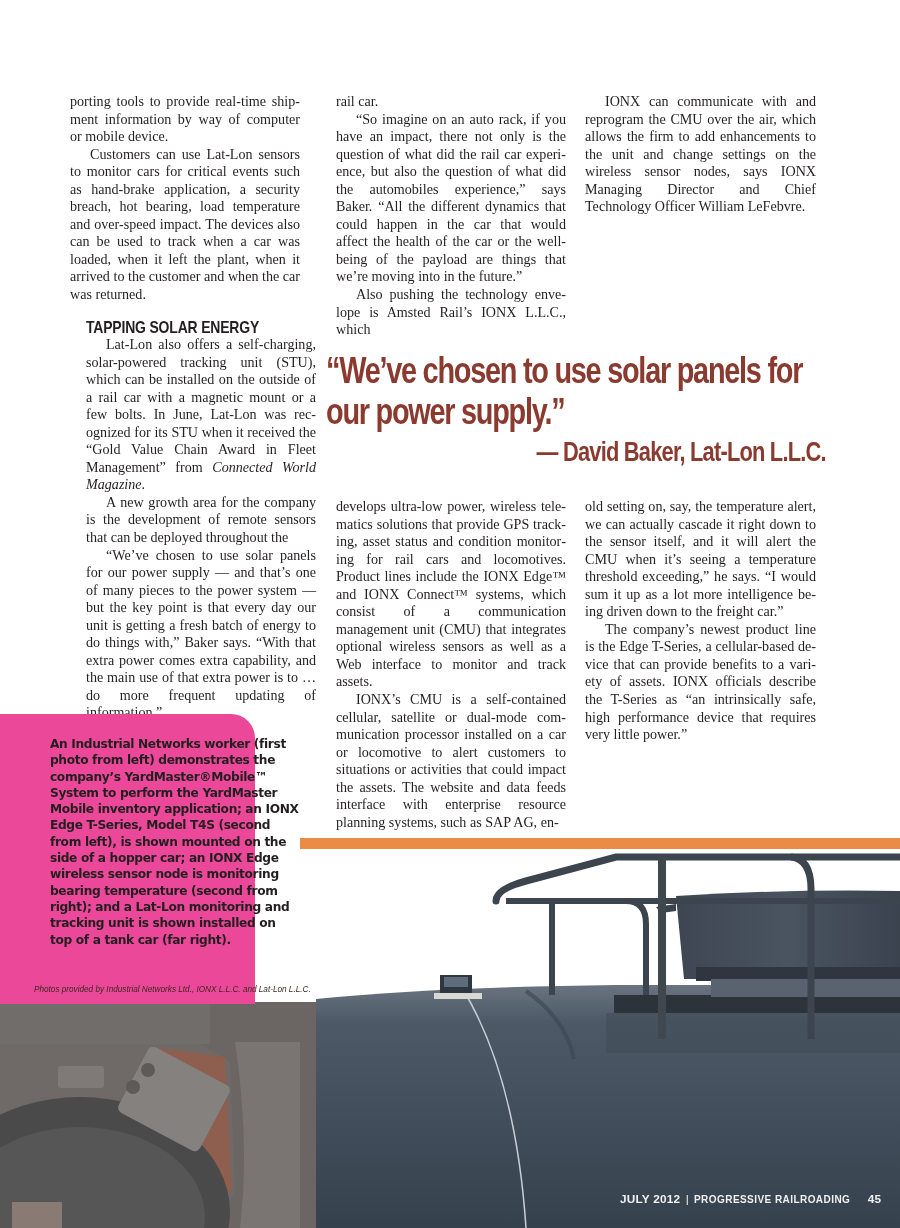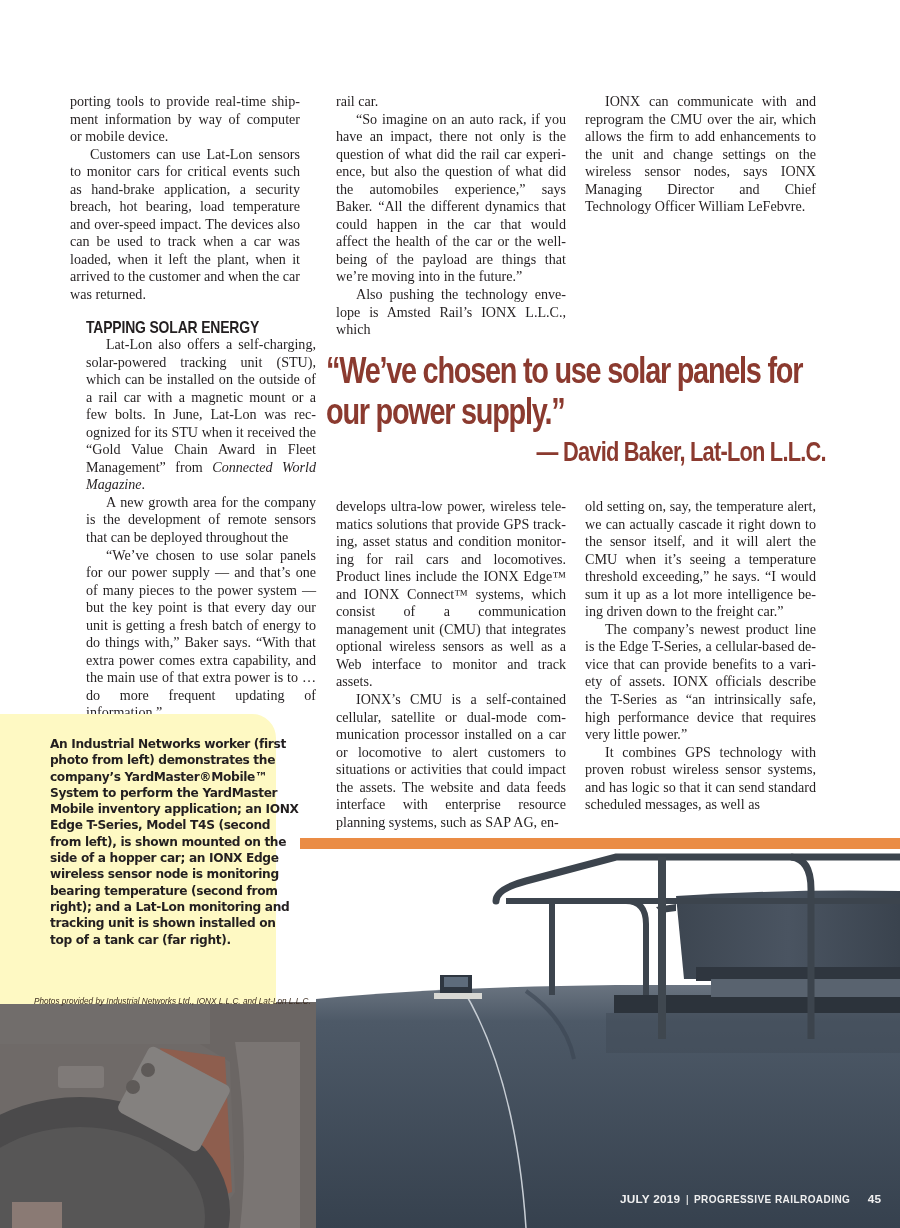--- a/index.html
+++ b/index.html
@@ -38,33 +38,33 @@
     font-size: 28px; letter-spacing: -1px; white-space: nowrap;
     transform: scaleX(0.78); transform-origin: right top;
   }
 
   .orange-bar { position: absolute; left: 300px; top: 838px; width: 600px; height: 11px; background: #ea8c45; }
 
   .photo-tank { position: absolute; left: 316px; top: 849px; width: 584px; height: 379px; background: #ffffff; overflow: hidden; }
   .photo-bearing { position: absolute; left: 0; top: 1002px; width: 316px; height: 226px; overflow: hidden; background: #5e5b5a; }
 
   .caption-box {
-    position: absolute; left: 0; top: 714px; width: 276px; height: 290px;
-    background: #fef9c3; border-top-right-radius: 24px;
+    position: absolute; left: 0; top: 714px; width: 255px; height: 290px;
+    background: #ec4899; border-top-right-radius: 24px;
   }
   .caption-text {
     position: absolute; left: 50px; top: 22px; width: 250px;
     font-family: "DejaVu Sans", "Liberation Sans", sans-serif;
     font-weight: bold; font-size: 12.2px; line-height: 16.3px; color: #231f20;
     letter-spacing: -0.35px;
   }
   .photo-credit {
     position: absolute; left: 34px; top: 271px; width: 280px;
     font-family: "Liberation Sans", "DejaVu Sans", sans-serif;
-    font-style: italic; font-size: 8.2px; color: #3a2a1f; white-space: nowrap; margin-top: 12px;
+    font-style: italic; font-size: 8.2px; color: #3a2a1f; white-space: nowrap;
   }
 
   .folio {
     position: absolute; left: 620px; top: 1192px;
     font-family: "Liberation Sans", "DejaVu Sans", sans-serif;
     color: #f0f0f0; font-size: 11.8px; white-space: nowrap; letter-spacing: 0.2px;
   }
   .folio .date { font-weight: bold; }
   .folio .sep { font-weight: normal; margin: 0 2px; }
   .folio .pub { font-weight: bold; display: inline-block; transform: scaleX(0.85); transform-origin: left center; letter-spacing: 0.5px; }
@@ -95,21 +95,20 @@
     <p class="noindent"><span>develops ultra-low power, wireless tele­matics solutions that provide GPS track­ing, asset status and condition monitor­ing for rail cars and locomotives. Product lines include the IONX Edge™ and IONX Connect™ systems, which consist of a communication management unit (CMU) that integrates optional wire­less sensors as well as a Web interface to monitor and track assets.</span></p>
     <p><span>IONX’s CMU is a self-contained cellular, satellite or dual-mode com­munication processor installed on a car or locomotive to alert customers to situations or activities that could im­pact the assets. The website and data feeds interface with enterprise resource planning systems, such as SAP AG, en-</span></p>
   </div>
 
 <div class="col col-3a">
     <p><span>IONX can communicate with and reprogram the CMU over the air, which allows the firm to add enhance­ments to the unit and change settings on the wireless sensor nodes, says IONX Managing Director and Chief Technology Officer William LeFebvre.</span></p>
   </div>
 <div class="col col-3b">
     <p class="noindent"><span>old setting on, say, the temperature alert, we can actually cascade it right down to the sensor itself, and it will alert the CMU when it’s seeing a temperature threshold exceeding,” he says. “I would sum it up as a lot more intelligence be­ing driven down to the freight car.”</span></p>
     <p><span>The company’s newest product line is the Edge T-Series, a cellular-based de­vice that can provide benefits to a vari­ety of assets. IONX officials describe the T-Series as “an intrinsically safe, high performance device that requires very little power.”</span></p>
-    <p><span>It combines GPS technology with proven robust wireless sensor systems, and has logic so that it can send stan­dard scheduled messages, as well as</span></p>
   </div>
 
 <div class="pull-quote">
   <div class="pq-text">“We’ve chosen to use solar panels for our power supply.”</div>
   <div class="pq-attr">—  David Baker, Lat-Lon L.L.C.</div>
 </div>
 
 <div class="orange-bar"></div>
 
 <div class="photo-tank">
@@ -169,17 +168,17 @@
     <rect x="58" y="64" width="46" height="22" rx="3" fill="#7f7a78"></rect>
   </svg>
 </div>
 
 <div class="caption-box">
   <div class="caption-text">An Industrial Networks worker (first photo from left) demonstrates the company’s YardMaster®Mobile™ System to perform the YardMaster Mobile inventory application; an IONX Edge T-Series, Model T4S (second from left),  is shown mounted on the side of a hopper car; an IONX Edge wireless sensor node is monitoring bearing temperature (second from right); and a Lat-Lon monitoring and tracking unit is shown installed on top of a tank car (far right).</div>
   <div class="photo-credit">Photos provided by Industrial Networks Ltd., IONX L.L.C. and Lat-Lon L.L.C.</div>
 </div>
 
 <div class="folio">
-  <span class="date">JULY 2019</span>
+  <span class="date">JULY 2012</span>
   <span class="sep">|</span>
   <span class="pub">PROGRESSIVE RAILROADING</span>
   <span class="page">45</span>
 </div>
 
 </body></html>

